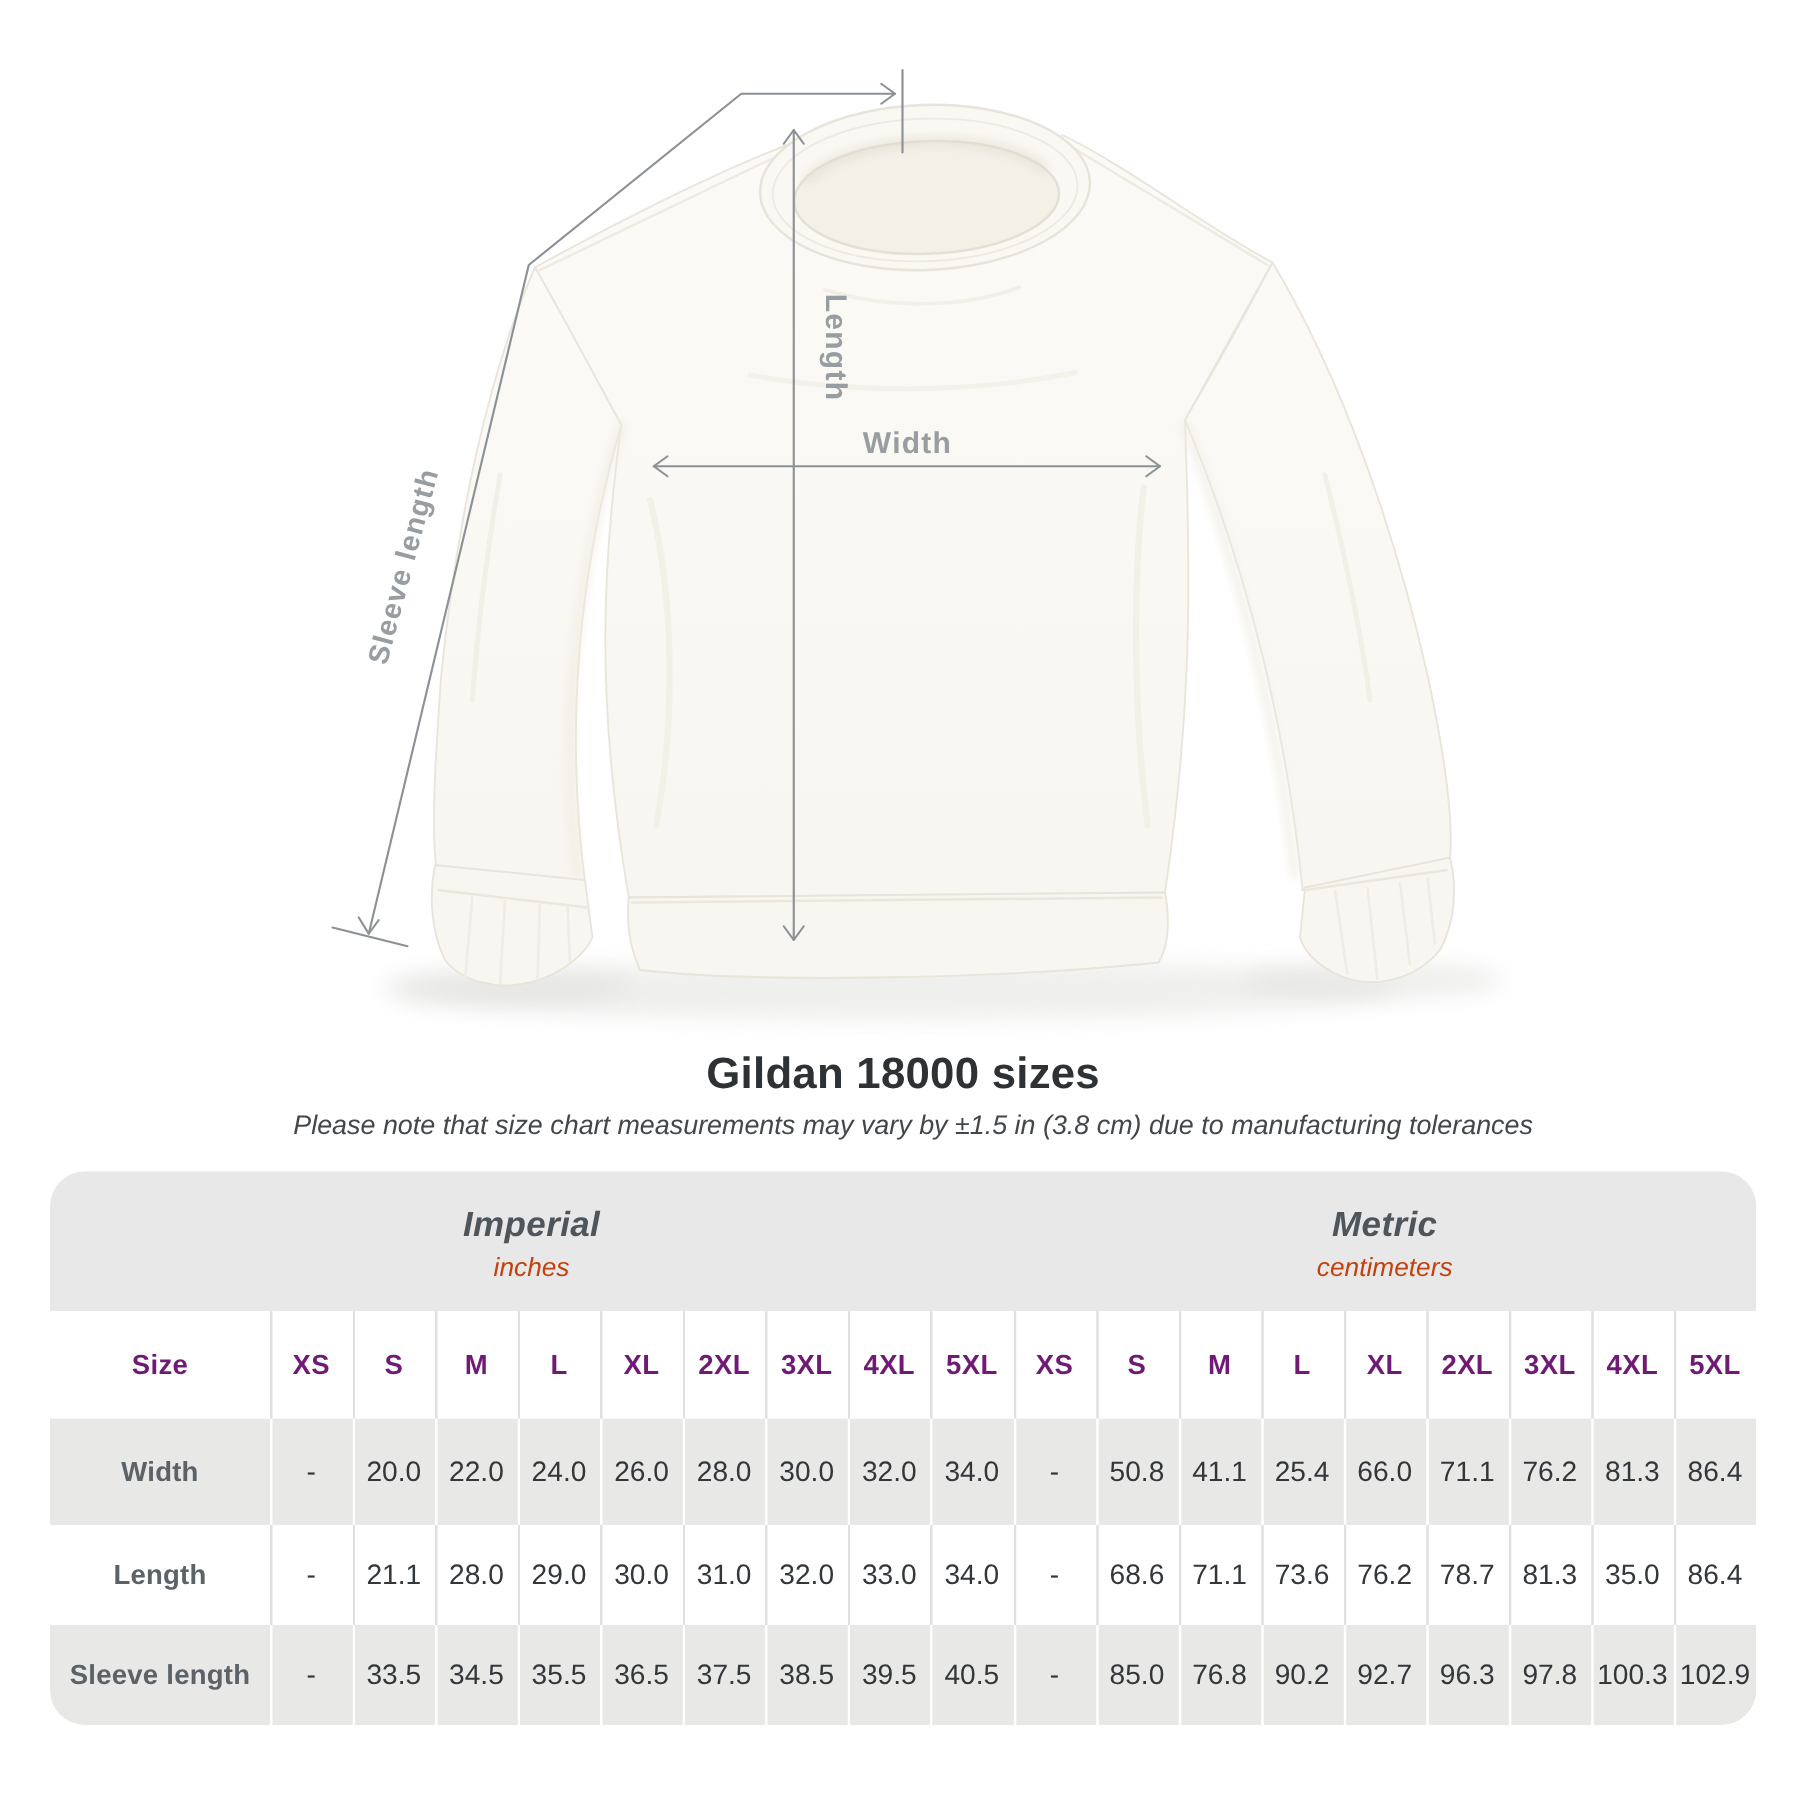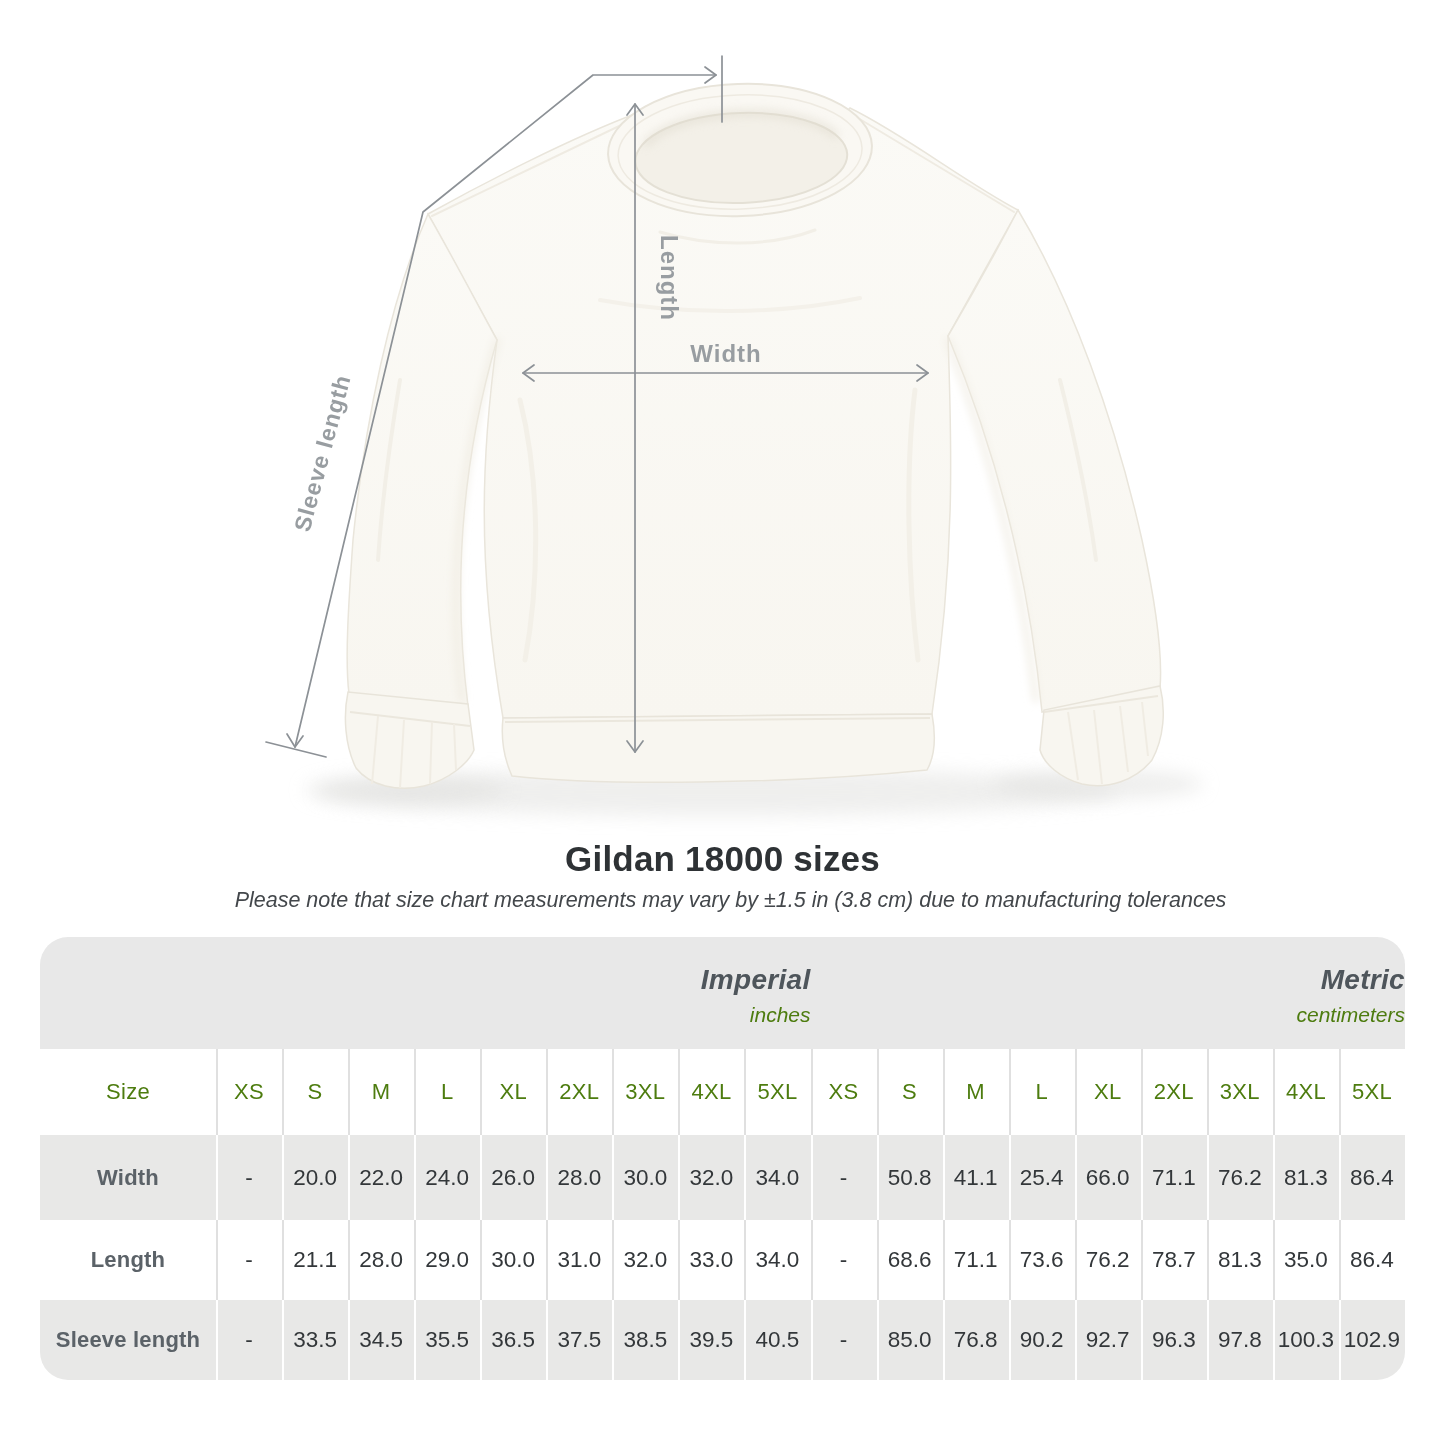--- a/index.html
+++ b/index.html
@@ -21,36 +21,36 @@
   }
 
   .table-wrap{
     width:1365px;margin:25px auto 0 auto;border-radius:28px;overflow:hidden;
     background:#ffffff;
   }
   .band{
     display:grid;grid-template-columns:176px repeat(18,1fr);height:112px;
     background:#e8e8e8;
   }
-  .band .group{display:flex;flex-direction:column;align-items:flex-end;justify-content:center;padding-top:4px;}
+  .band .group{display:flex;flex-direction:column;align-items:center;justify-content:center;padding-top:4px;}
   .band .gname{font-size:28px;font-weight:bold;font-style:italic;color:#4e555b;letter-spacing:.3px;}
-  .band .gunit{font-size:21px;font-style:italic;color:#4d7c0f;margin-top:7px;}
+  .band .gunit{font-size:21px;font-style:italic;color:#c2410c;margin-top:7px;}
   .g-imperial{grid-column:1/11;}
   .g-metric{grid-column:11/20;}
 
   .grid{
     display:grid;grid-template-columns:176px repeat(18,1fr);
     grid-template-rows:86px 85px 80px 80px;
   }
   .c{display:flex;align-items:center;justify-content:center;}
   .c.w{background:#ffffff;}
   .c.g{background:#e8e8e7;}
   .c.w.sep{box-shadow:inset 2px 0 0 #e0e0e0;}
   .c.g.sep{box-shadow:inset 2px 0 0 #ffffff;}
-  .c.hdr{font-size:22px;font-weight:normal;color:#4d7c0f;letter-spacing:.3px;}
+  .c.hdr{font-size:22px;font-weight:bold;color:#701a75;letter-spacing:.3px;}
   .c.lbl{font-size:22px;font-weight:bold;color:#5b6268;letter-spacing:.2px;}
   .c.val{font-size:22.5px;color:#33373a;}
 </style>
 </head>
 <body>
 
 <div>
 
   <div class="figure">
     <svg width="1445" height="838" viewBox="0 0 1445 838">

